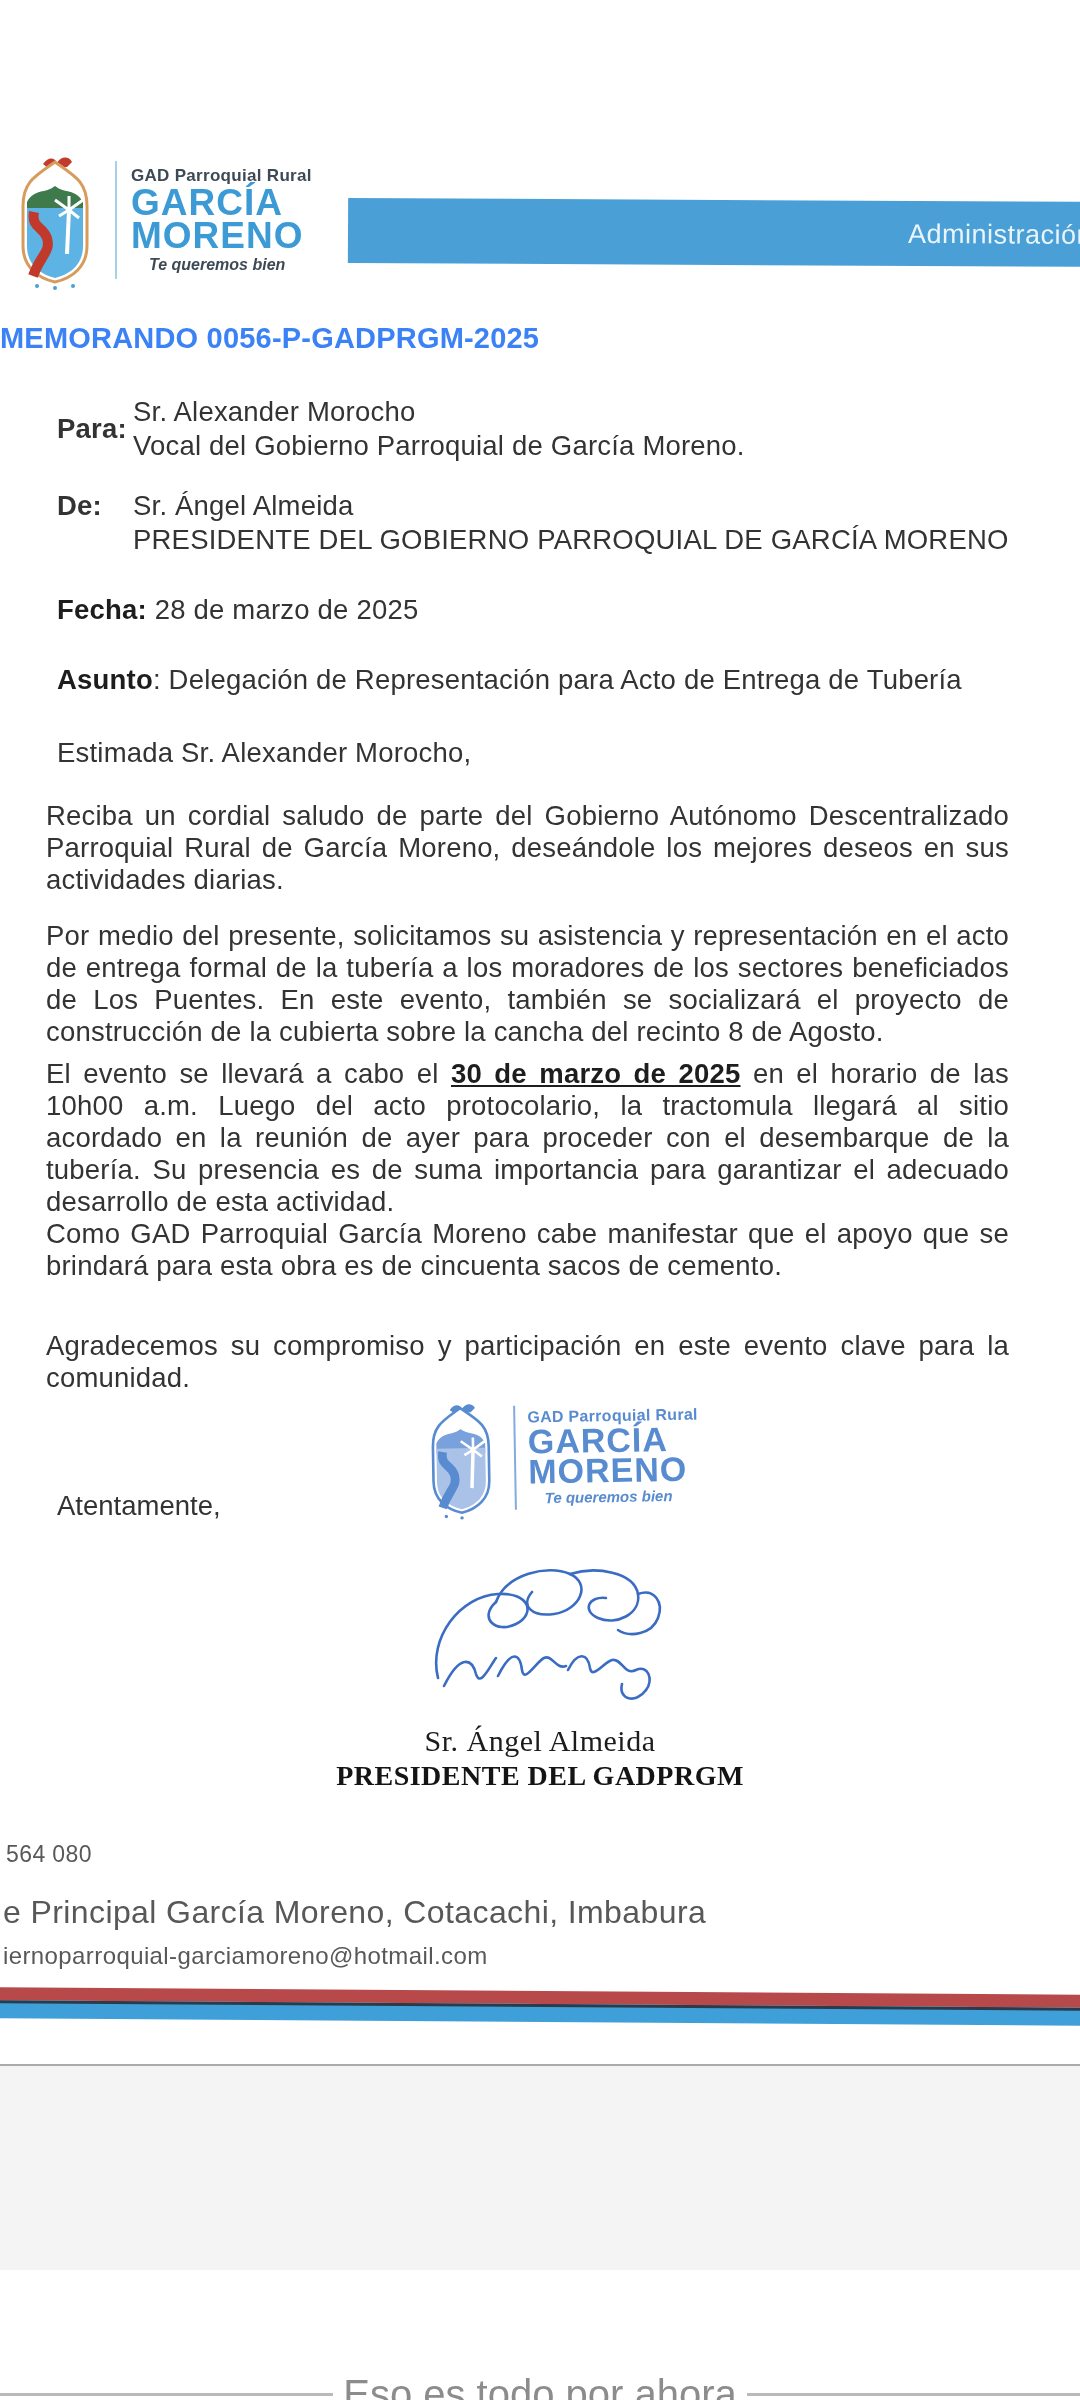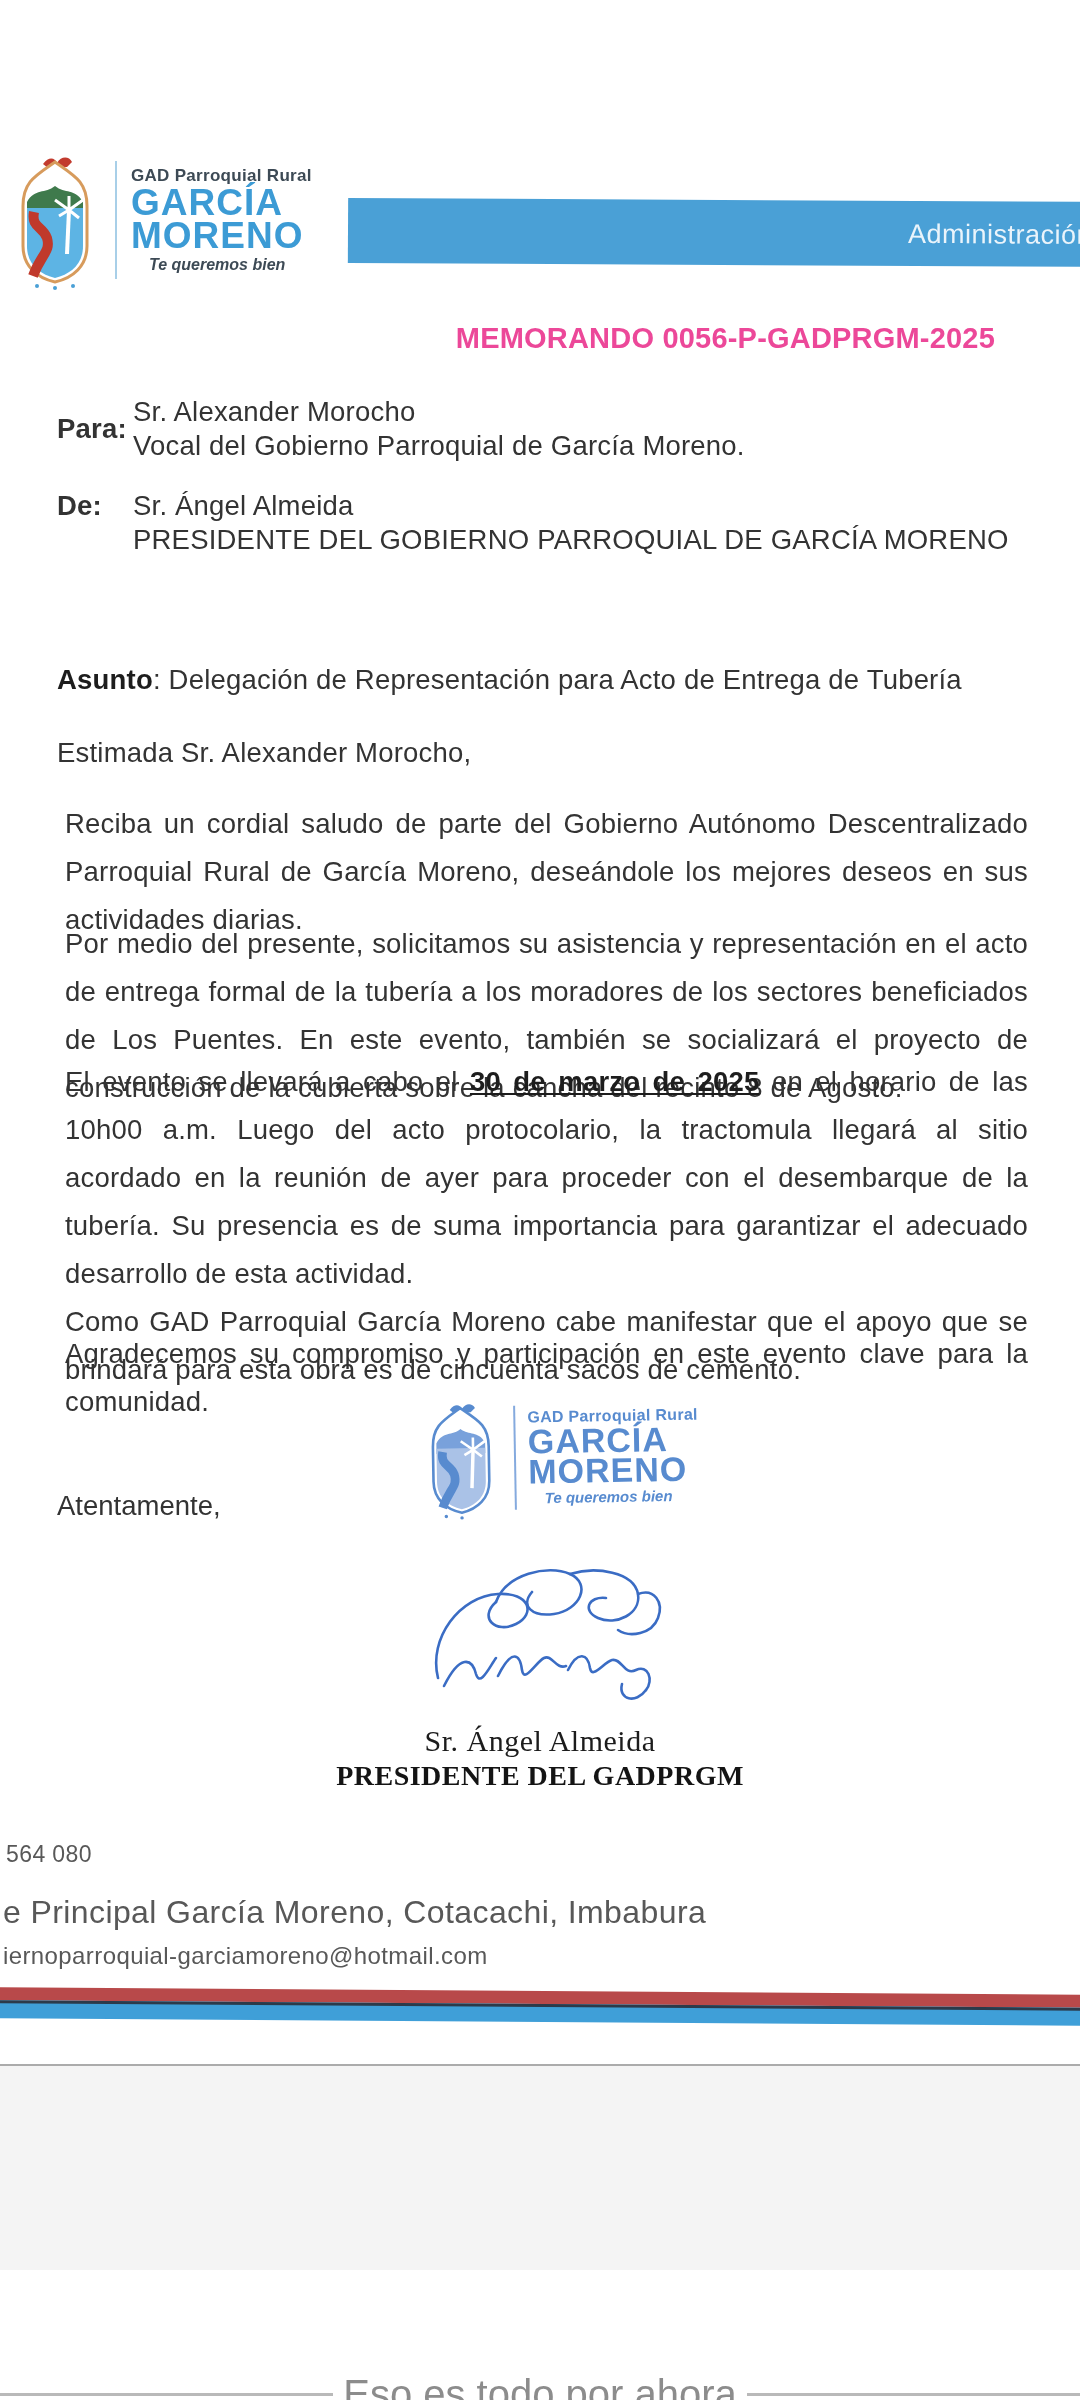--- a/index.html
+++ b/index.html
@@ -12,24 +12,24 @@
   .lh-emblem{width:80px;height:140px;}
   .lh-divider{width:2px;height:118px;background:#a8cfe8;margin:0 14px 0 20px;}
   .lh-small{font-size:17px;font-weight:700;color:#3d4a55;letter-spacing:.3px;}
   .lh-big{font-size:37px;font-weight:800;color:#3c9bd5;line-height:33px;letter-spacing:1px;}
   .lh-tag{font-size:16px;font-style:italic;font-weight:700;color:#3d4a55;margin-top:4px;margin-left:18px;}
 
   .banner{left:348px;top:200px;width:760px;height:65px;background:#4aa0d6;transform:rotate(.3deg);overflow:hidden;}
   .banner-text{position:absolute;left:560px;top:18px;color:#eaf4fb;font-size:27px;letter-spacing:.5px;white-space:nowrap;}
 
   
-  .title{left:0;top:322px;width:995px;text-align:right;font-size:29px;font-weight:700;color:#ec4899;letter-spacing:.2px;}
+  .title{left:0;top:322px;width:995px;text-align:left;font-size:29px;font-weight:700;color:#3b82f6;letter-spacing:.2px;}
   .lbl{font-weight:700;color:#1d1d1d;}
   .fs{font-size:27.5px;letter-spacing:.2px;color:#333;}
-  .body-text{font-size:27.5px;line-height:48px;letter-spacing:.2px;text-align:justify;color:#333;width:963px;left:65px;}
+  .body-text{font-size:27.5px;line-height:32px;letter-spacing:.2px;text-align:justify;color:#333;width:963px;left:46px;}
   .nb{font-weight:700;color:#1d1d1d;text-decoration:underline;}
 
   
   .stamp{left:418px;top:1396px;display:flex;align-items:center;transform:rotate(-1deg);opacity:.92;}
   .st-emblem{width:86px;height:122px;}
   .st-divider{width:2px;height:104px;background:#7ba3dc;margin:0 12px 0 10px;}
   .st-small{font-size:16px;font-weight:700;color:#4a82cc;letter-spacing:.3px;}
   .st-big{font-size:34px;font-weight:800;color:#4a82cc;line-height:30px;letter-spacing:1px;}
   .st-tag{font-size:15px;font-style:italic;font-weight:700;color:#4a82cc;margin-top:3px;margin-left:16px;}
 
@@ -92,20 +92,21 @@
   <div class="abs title">MEMORANDO 0056-P-GADPRGM-2025</div>
 
   <div class="abs fs lbl" style="left:57px;top:396px;margin-top:17px;">Para:</div>
   <div class="abs fs" style="left:133px;top:396px;">Sr. Alexander Morocho</div>
   <div class="abs fs" style="left:133px;top:430px;">Vocal del Gobierno Parroquial de García Moreno.</div>
 
   <div class="abs fs lbl" style="left:57px;top:490px;">De:</div>
   <div class="abs fs" style="left:133px;top:490px;">Sr. Ángel Almeida</div>
   <div class="abs fs" style="left:133px;top:524px;white-space:nowrap;">PRESIDENTE DEL GOBIERNO PARROQUIAL DE GARCÍA MORENO</div>
 
+  <div class="abs fs" style="left:57px;top:594px;"><span class="lbl">Fecha:</span><span> 28 de marzo de 2025</span></div>
 
   <div class="abs fs" style="left:57px;top:664px;"><span class="lbl">Asunto</span><span>: Delegación de Representación para Acto de Entrega de Tubería</span></div>
 
   <div class="abs fs" style="left:57px;top:737px;">Estimada Sr. Alexander Morocho,</div>
 
   <div class="abs body-text" style="top:800px;">Reciba un cordial saludo de parte del Gobierno Autónomo Descentralizado Parroquial Rural de García Moreno, deseándole los mejores deseos en sus actividades diarias.</div>
   <div class="abs body-text" style="top:920px;">Por medio del presente, solicitamos su asistencia y representación en el acto de entrega formal de la tubería a los moradores de los sectores beneficiados de Los Puentes. En este evento, también se socializará el proyecto de construcción de la cubierta sobre la cancha del recinto 8 de Agosto.</div>
   <div class="abs body-text" style="top:1058px;">
     <span>El evento se llevará a cabo el </span><span class="nb">30 de marzo de 2025</span><span> en el horario de las 10h00 a.m. Luego del acto protocolario, la tractomula llegará al sitio acordado en la reunión de ayer para proceder con el desembarque de la tubería. Su presencia es de suma importancia para garantizar el adecuado desarrollo de esta actividad.</span>
     <div>Como GAD Parroquial García Moreno cabe manifestar que el apoyo que se brindará para esta obra es de cincuenta sacos de cemento.</div>

